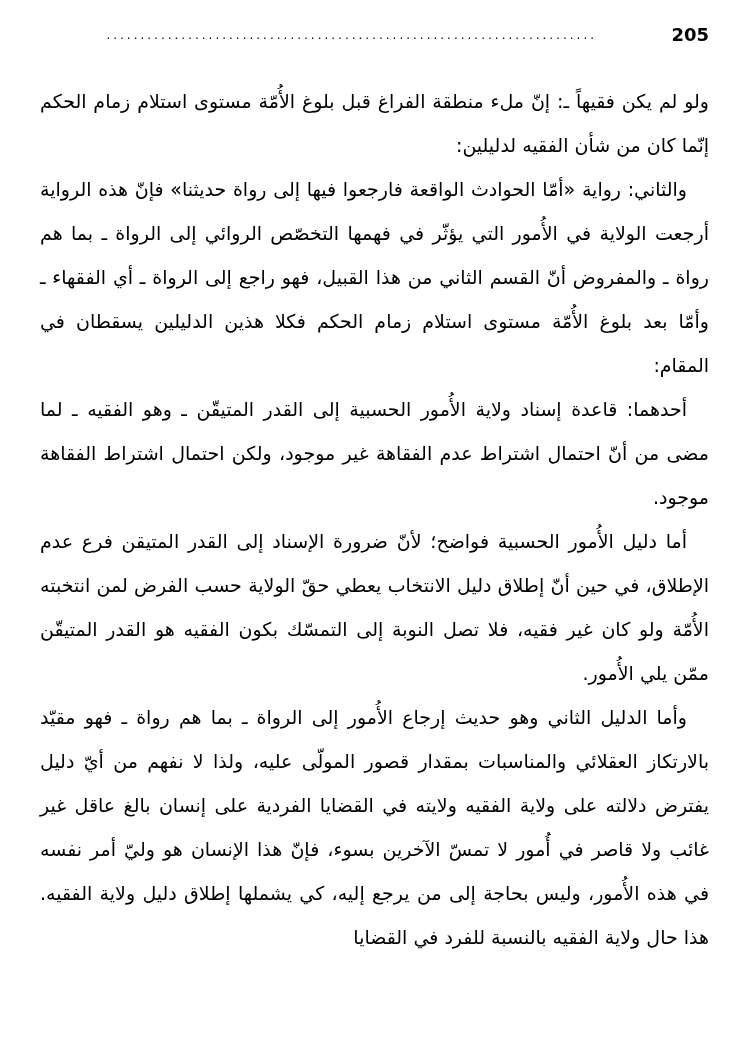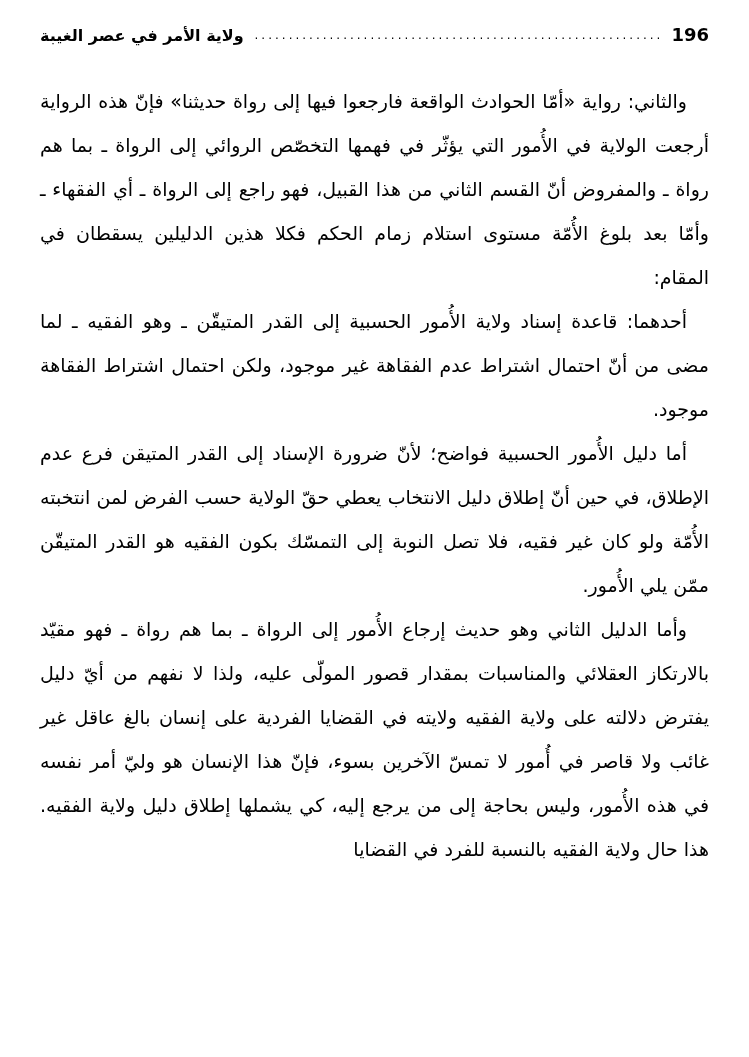--- a/index.html
+++ b/index.html
@@ -62,25 +62,25 @@
   .page-body p.no-indent {
     text-indent: 0;
   }
 </style>
 </head>
 <body>
 
 <div class="page">
 
   <header class="page-header">
-    <span class="page-number">196</span>
+    <span class="page-number">205</span>
     <span class="dot-leader">........................................................................</span>
-    <span class="book-title">ولاية الأمر في عصر الغيبة</span>
   </header>
 
   <main class="page-body">
+    <p class="no-indent">ولو لم يكن فقيهاً ـ: إنّ ملء منطقة الفراغ قبل بلوغ الأُمّة مستوى استلام زمام الحكم إنّما كان من شأن الفقيه لدليلين:</p>
     <p>والثاني: رواية «أمّا الحوادث الواقعة فارجعوا فيها إلى رواة حديثنا» فإنّ هذه الرواية أرجعت الولاية في الأُمور التي يؤثّر في فهمها التخصّص الروائي إلى الرواة ـ بما هم رواة ـ والمفروض أنّ القسم الثاني من هذا القبيل، فهو راجع إلى الرواة ـ أي الفقهاء ـ وأمّا بعد بلوغ الأُمّة مستوى استلام زمام الحكم فكلا هذين الدليلين يسقطان في المقام:</p>
     <p>أحدهما: قاعدة إسناد ولاية الأُمور الحسبية إلى القدر المتيقّن ـ وهو الفقيه ـ لما مضى من أنّ احتمال اشتراط عدم الفقاهة غير موجود، ولكن احتمال اشتراط الفقاهة موجود.</p>
     <p>أما دليل الأُمور الحسبية فواضح؛ لأنّ ضرورة الإسناد إلى القدر المتيقن فرع عدم الإطلاق، في حين أنّ إطلاق دليل الانتخاب يعطي حقّ الولاية حسب الفرض لمن انتخبته الأُمّة ولو كان غير فقيه، فلا تصل النوبة إلى التمسّك بكون الفقيه هو القدر المتيقّن ممّن يلي الأُمور.</p>
     <p>وأما الدليل الثاني وهو حديث إرجاع الأُمور إلى الرواة ـ بما هم رواة ـ فهو مقيّد بالارتكاز العقلائي والمناسبات بمقدار قصور المولّى عليه، ولذا لا نفهم من أيّ دليل يفترض دلالته على ولاية الفقيه ولايته في القضايا الفردية على إنسان بالغ عاقل غير غائب ولا قاصر في أُمور لا تمسّ الآخرين بسوء، فإنّ هذا الإنسان هو وليّ أمر نفسه في هذه الأُمور، وليس بحاجة إلى من يرجع إليه، كي يشملها إطلاق دليل ولاية الفقيه. هذا حال ولاية الفقيه بالنسبة للفرد في القضايا</p>
   </main>
 
 </div>
 
 </body></html>

